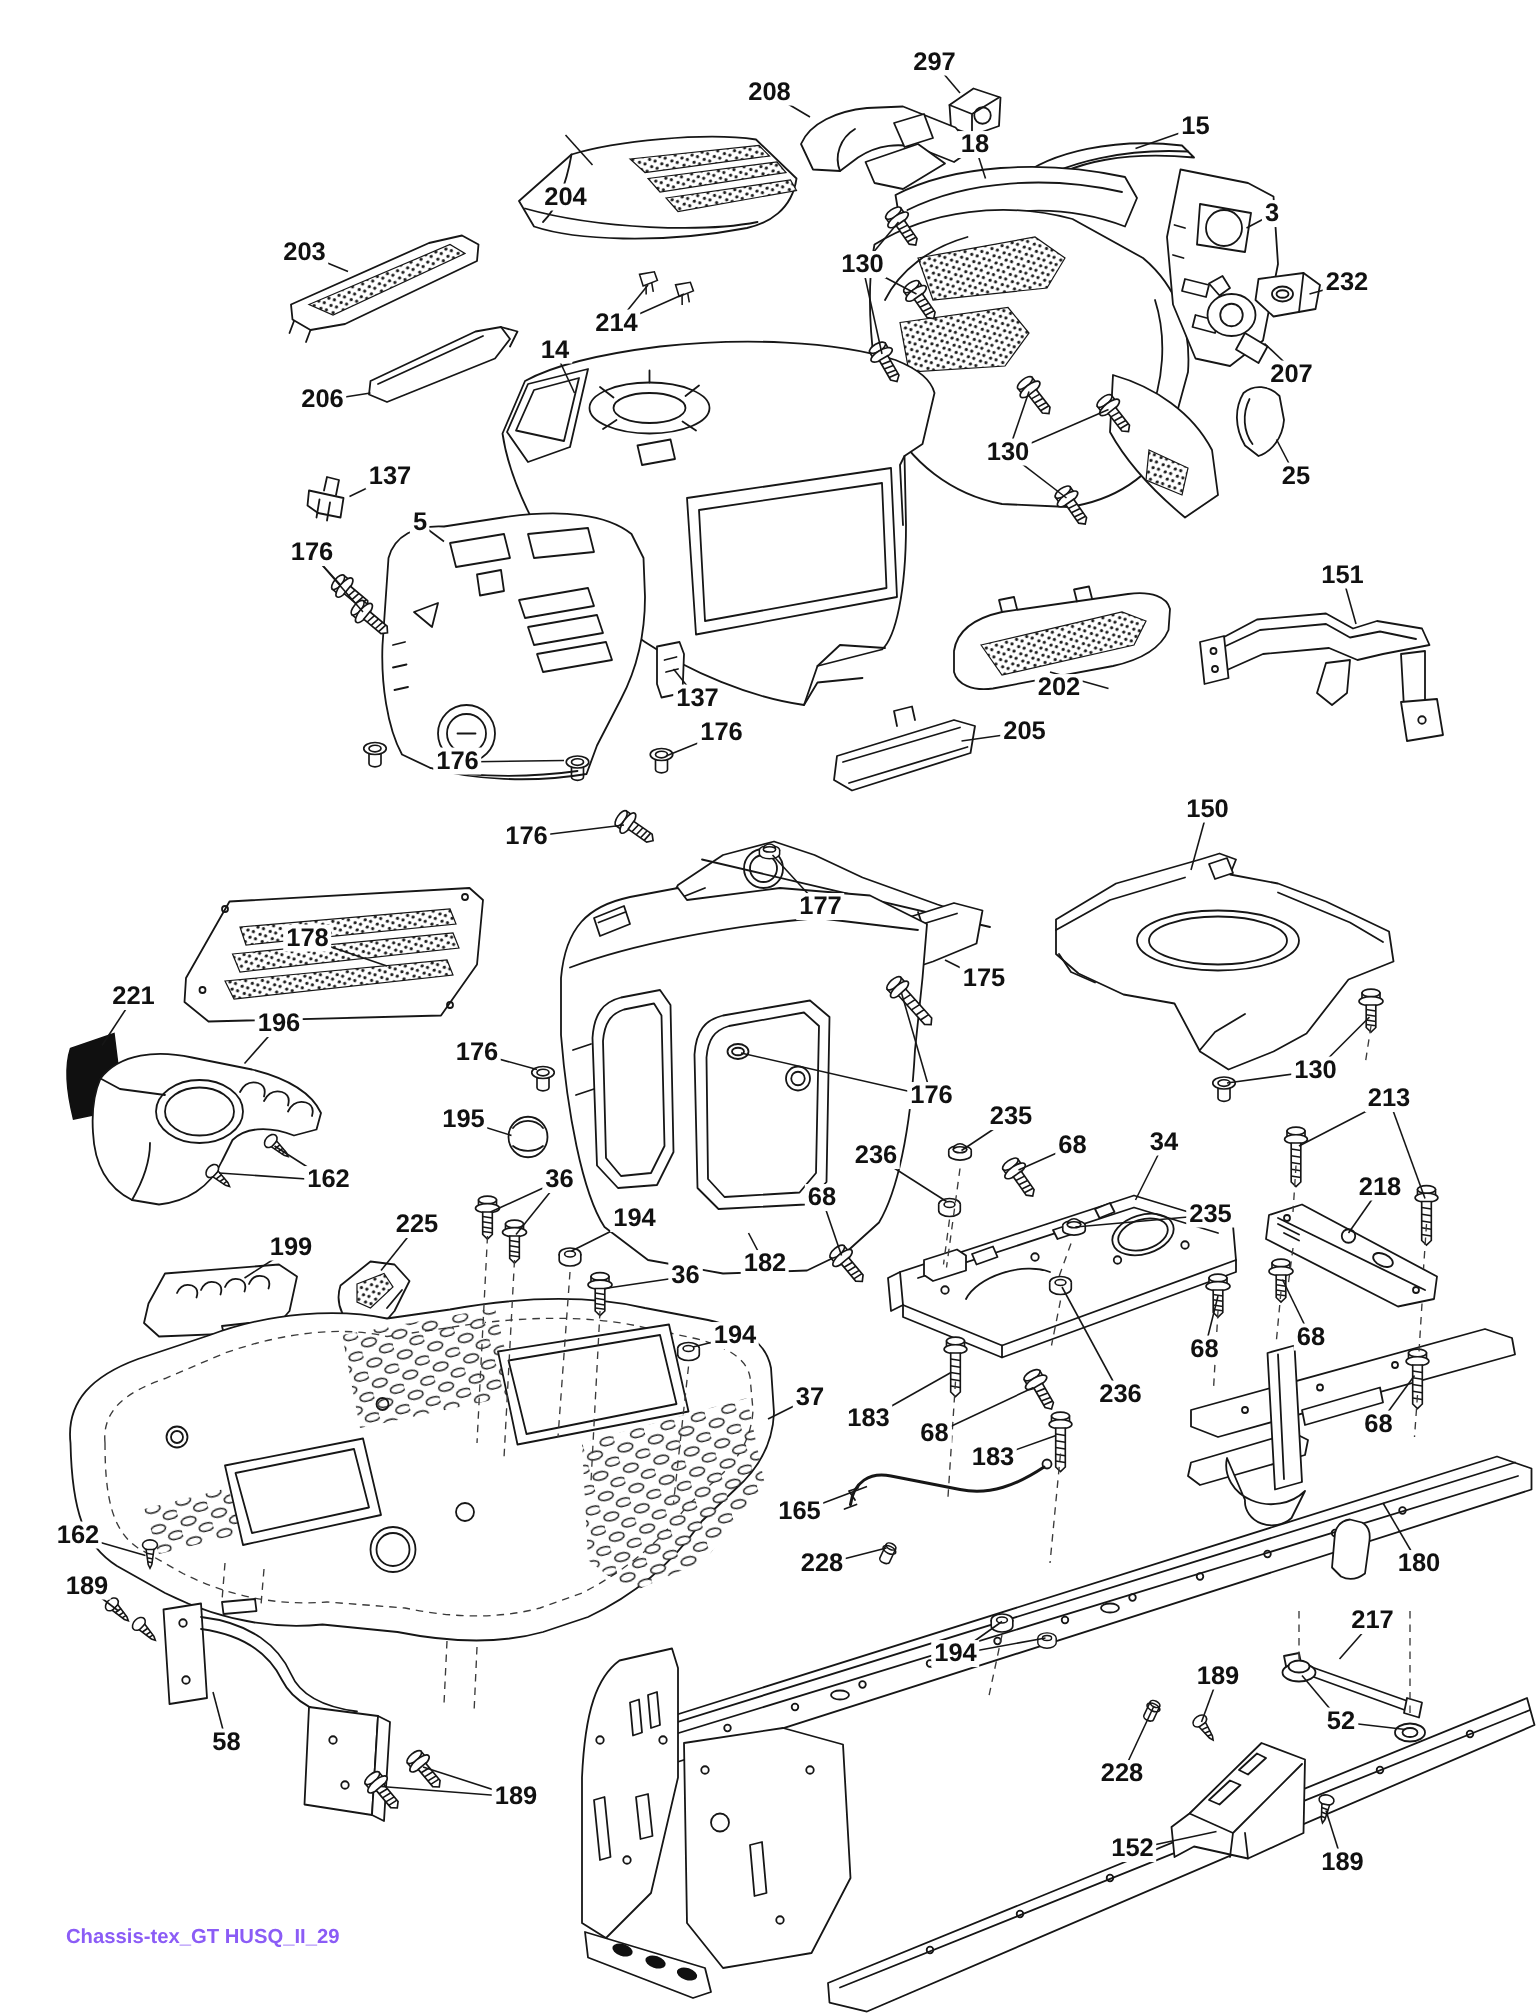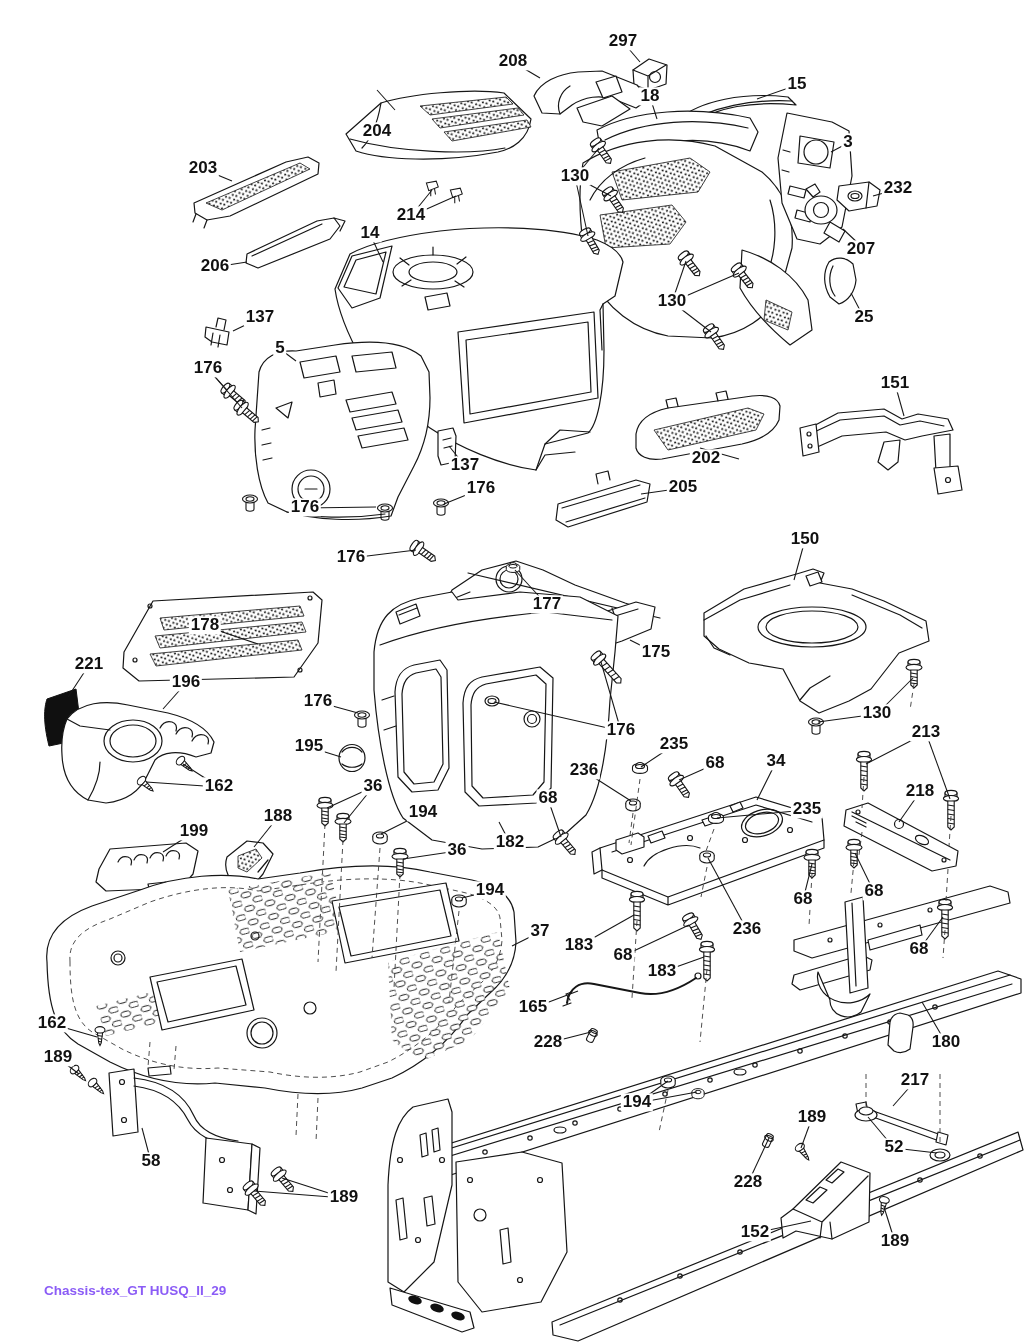--- a/index.html
+++ b/index.html
@@ -641,21 +641,21 @@
       <span class="part-label" style="left: 309px; top: 747px;">195</span>
       <span class="part-label" style="left: 776px; top: 762px;">34</span>
       <span class="part-label" style="left: 715px; top: 764px;">68</span>
       <span class="part-label" style="left: 584px; top: 771px;">236</span>
       <span class="part-label" style="left: 219px; top: 787px;">162</span>
       <span class="part-label" style="left: 373px; top: 787px;">36</span>
       <span class="part-label" style="left: 920px; top: 792px;">218</span>
       <span class="part-label" style="left: 548px; top: 799px;">68</span>
       <span class="part-label" style="left: 807px; top: 810px;">235</span>
       <span class="part-label" style="left: 423px; top: 813px;">194</span>
-      <span class="part-label" style="left: 278px; top: 817px;">188</span>
+      <span class="part-label" style="left: 278px; top: 817px;">225</span>
       <span class="part-label" style="left: 194px; top: 832px;">199</span>
       <span class="part-label" style="left: 510px; top: 843px;">182</span>
       <span class="part-label" style="left: 457px; top: 851px;">36</span>
       <span class="part-label" style="left: 490px; top: 891px;">194</span>
       <span class="part-label" style="left: 874px; top: 892px;">68</span>
       <span class="part-label" style="left: 803px; top: 900px;">68</span>
       <span class="part-label" style="left: 747px; top: 930px;">236</span>
       <span class="part-label" style="left: 540px; top: 932px;">37</span>
       <span class="part-label" style="left: 579px; top: 946px;">183</span>
       <span class="part-label" style="left: 919px; top: 950px;">68</span>

